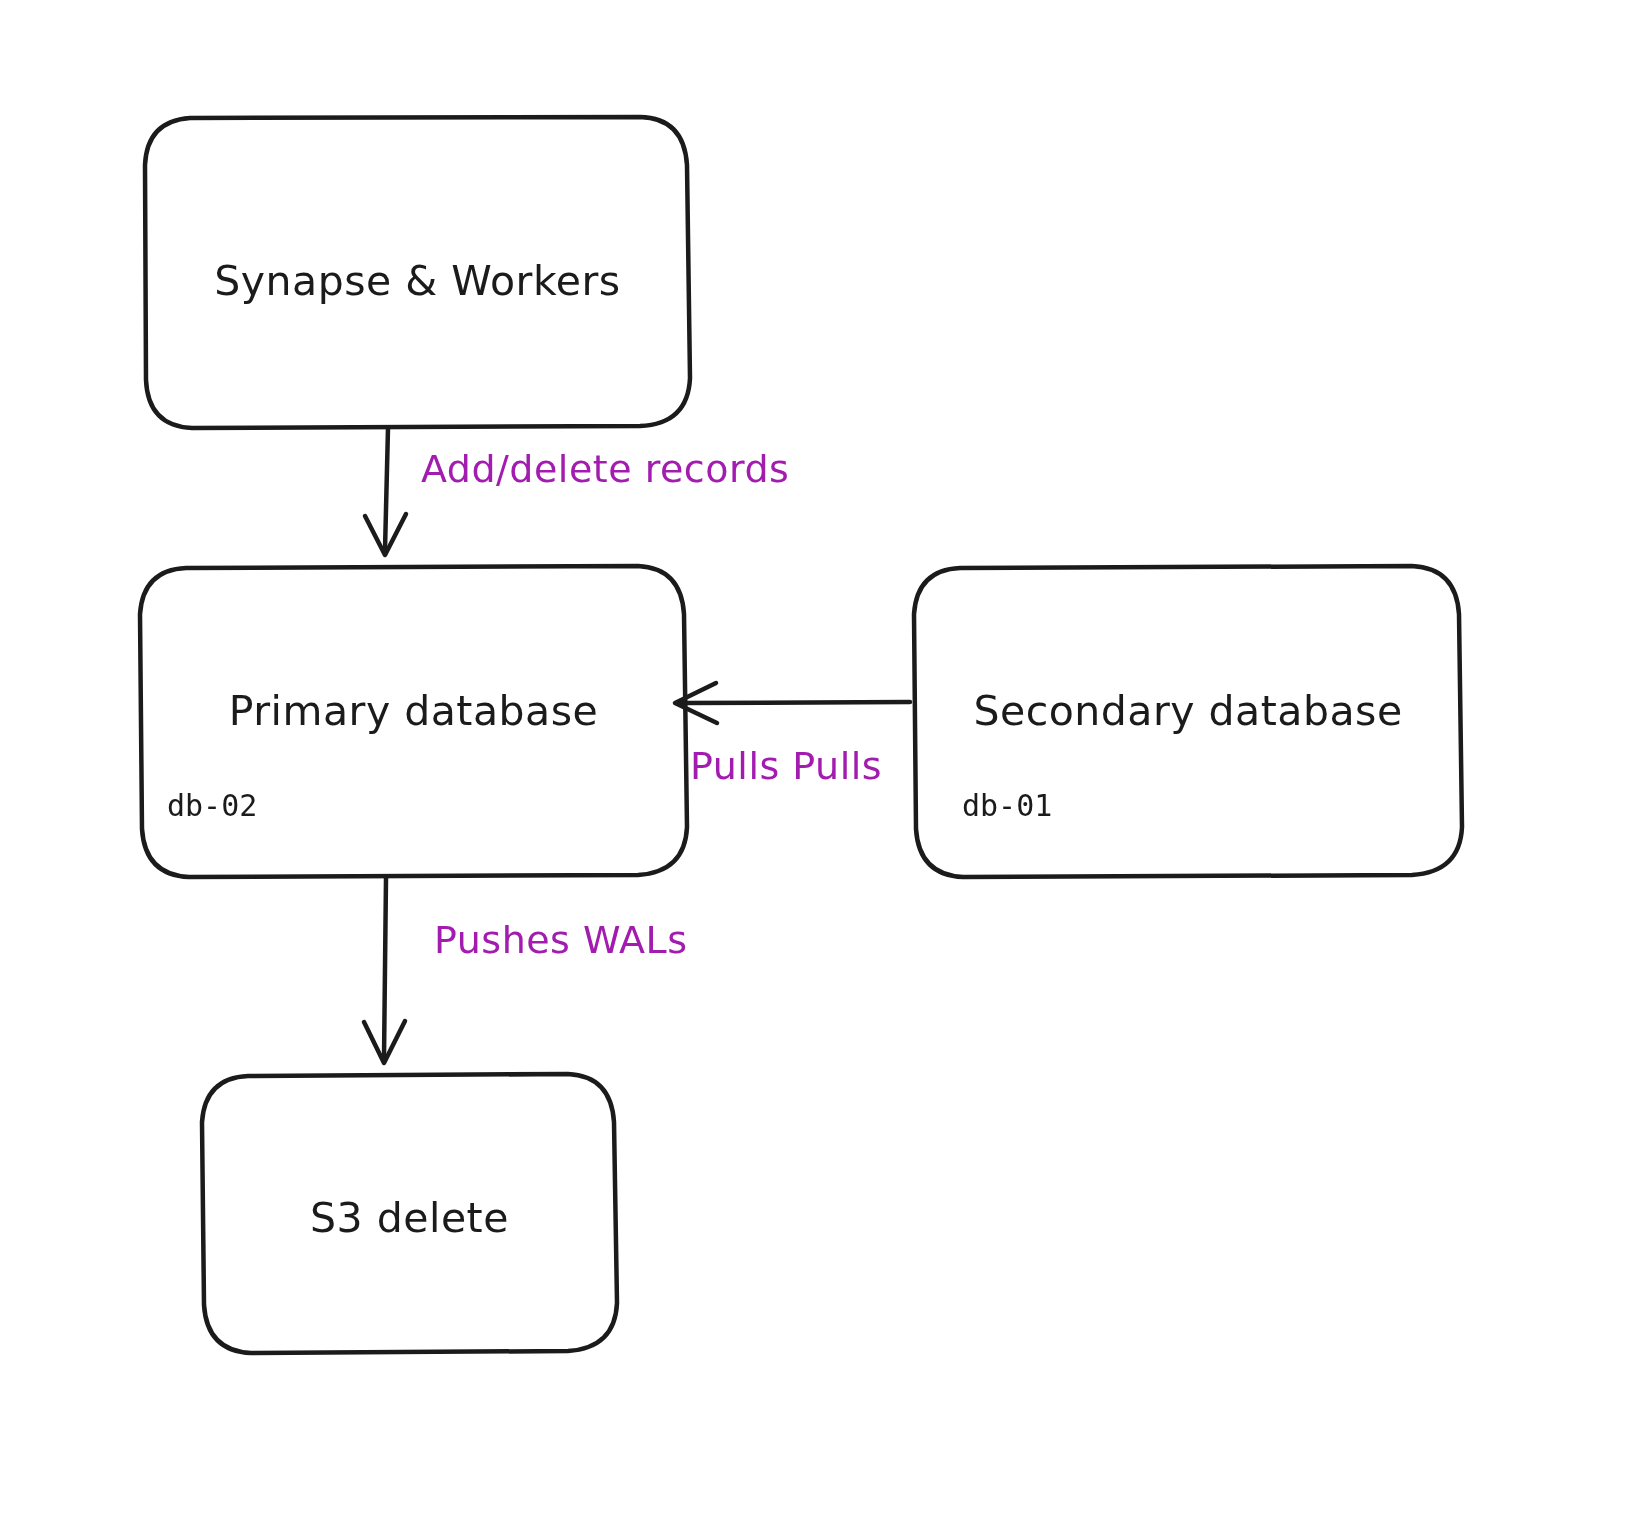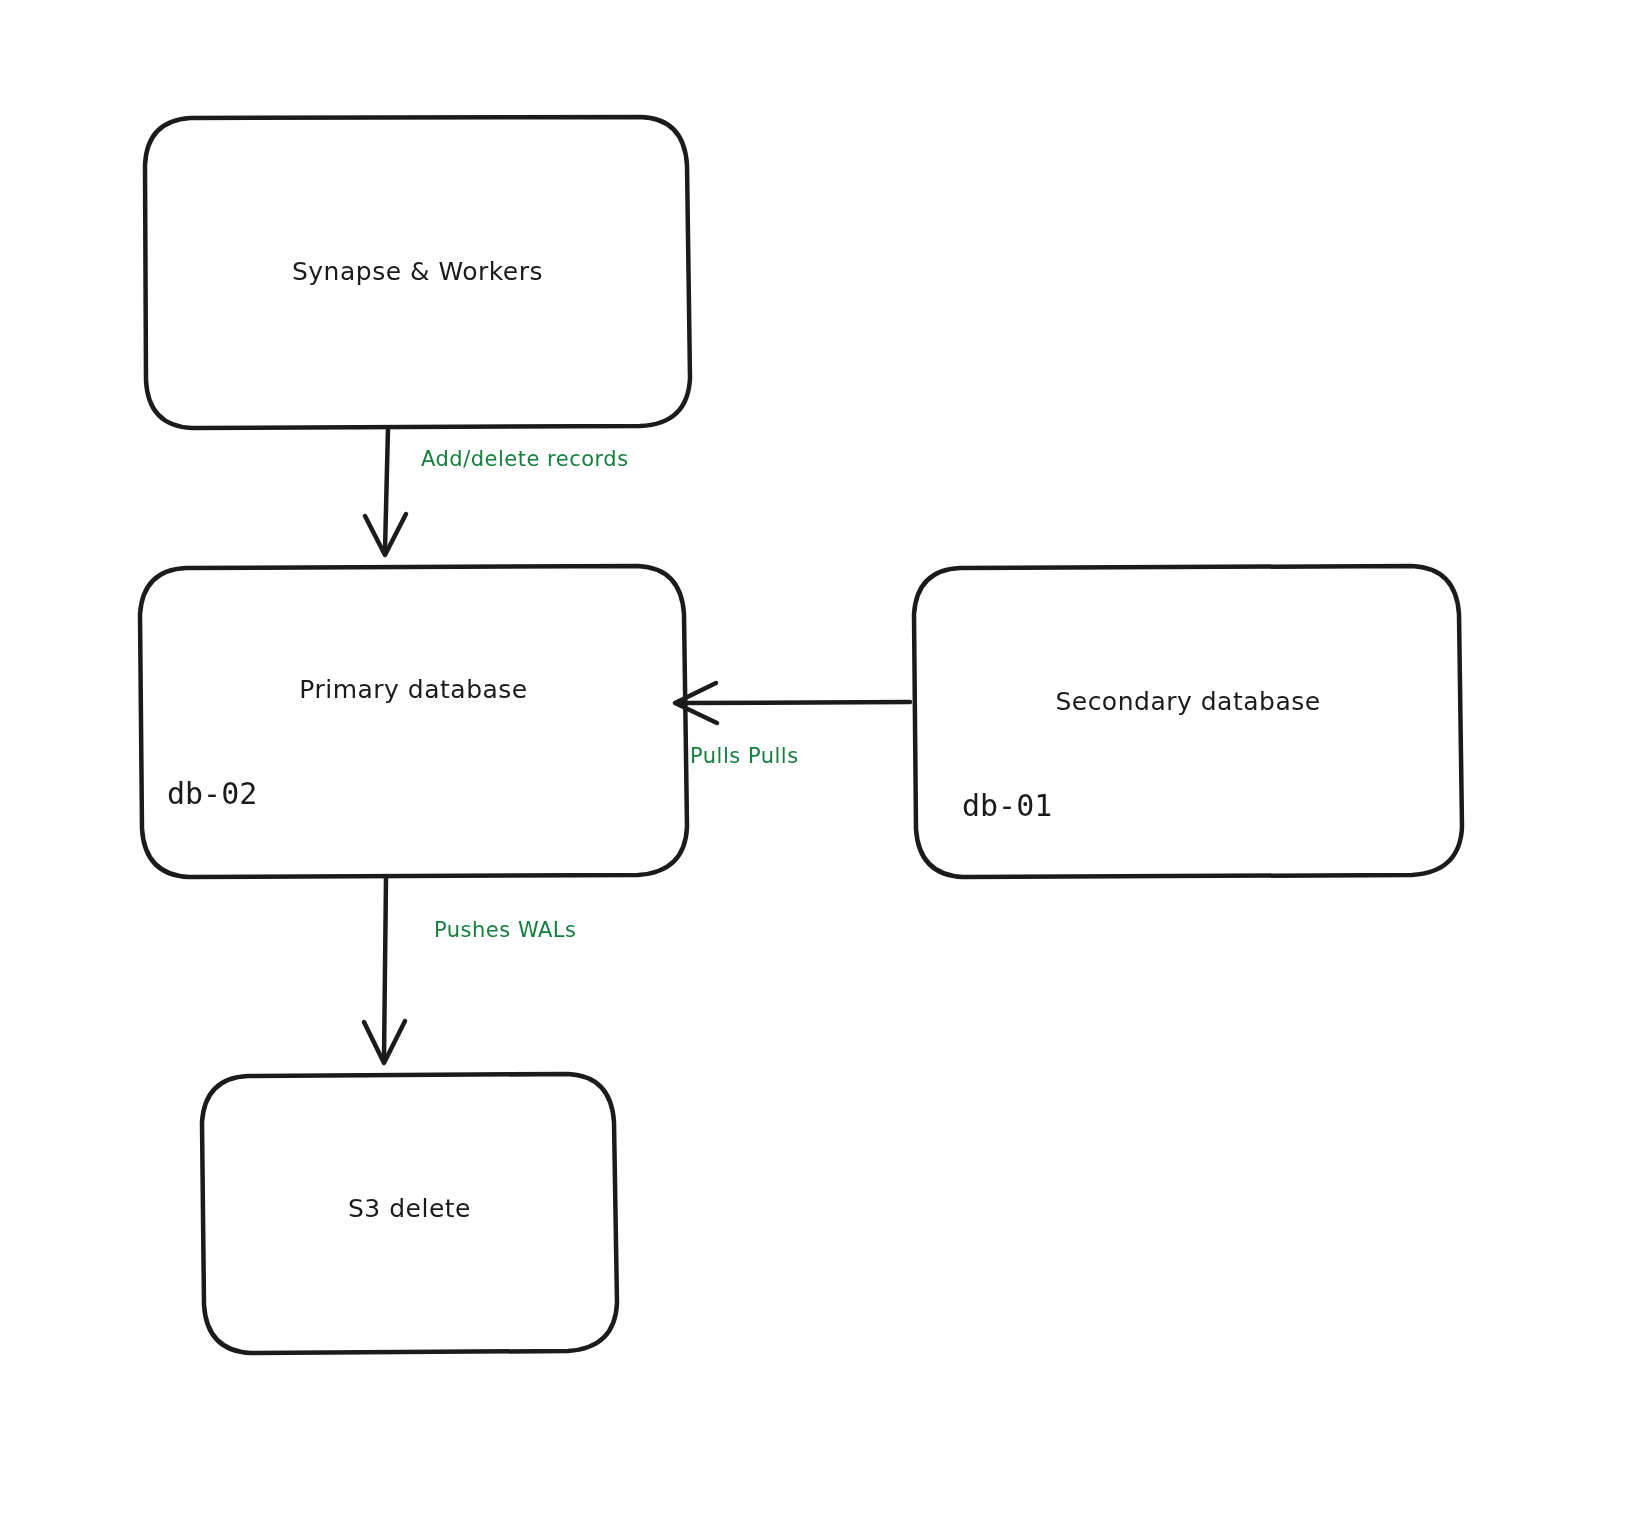--- a/index.html
+++ b/index.html
@@ -25,37 +25,37 @@
   .node-box {
     position: absolute;
     box-sizing: border-box;
   }
   .node-label {
     position: absolute;
     left: 0;
     width: 100%;
     text-align: center;
     color: #1b1b1b;
-    font-size: 25px;
+    font-size: 41px;
     font-family: "DejaVu Sans", sans-serif;
     letter-spacing: 0.5px;
     white-space: nowrap;
   }
   .node-sub {
     position: absolute;
     color: #1b1b1b;
     font-size: 30px;
     font-family: "DejaVu Sans Mono", monospace;
     letter-spacing: 0px;
     white-space: nowrap;
   }
   .edge-label {
     position: absolute;
-    color: #15803d;
-    font-size: 21px;
+    color: #a21caf;
+    font-size: 38px;
     font-family: "DejaVu Sans", sans-serif;
     letter-spacing: 0.5px;
     white-space: nowrap;
   }
 </style>
 </head>
 <body>
 
 <div id="canvas">
 
@@ -79,21 +79,21 @@
       <path d="M 386 878 L 384 1058"></path>
       <path d="M 364 1022 L 384 1063 L 405 1021"></path>
 
     </g>
   </svg>
 
   <div class="node-box" style="left:145px; top:117px; width:545px; height:311px;">
     <div class="node-label" style="top:140px;">Synapse &amp; Workers</div>
   </div>
 
-  <div class="node-box" style="left:140px; top:554px; width:547px; height:368px;">
+  <div class="node-box" style="left:140px; top:566px; width:547px; height:368px;">
     <div class="node-label" style="top:121px;">Primary database</div>
     <div class="node-sub" style="left:27px; top:222px;">db-02</div>
   </div>
 
   <div class="node-box" style="left:914px; top:566px; width:548px; height:360px;">
     <div class="node-label" style="top:121px;">Secondary database</div>
     <div class="node-sub" style="left:32px; top:222px;margin-left:16px;">db-01</div>
   </div>
 
   <div class="node-box" style="left:202px; top:1074px; width:415px; height:279px;">

